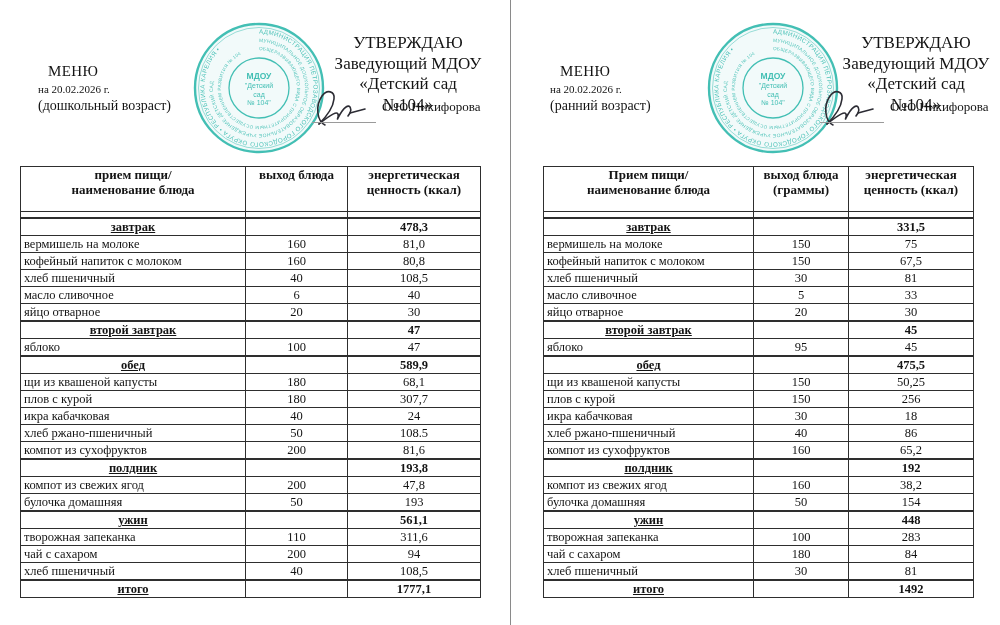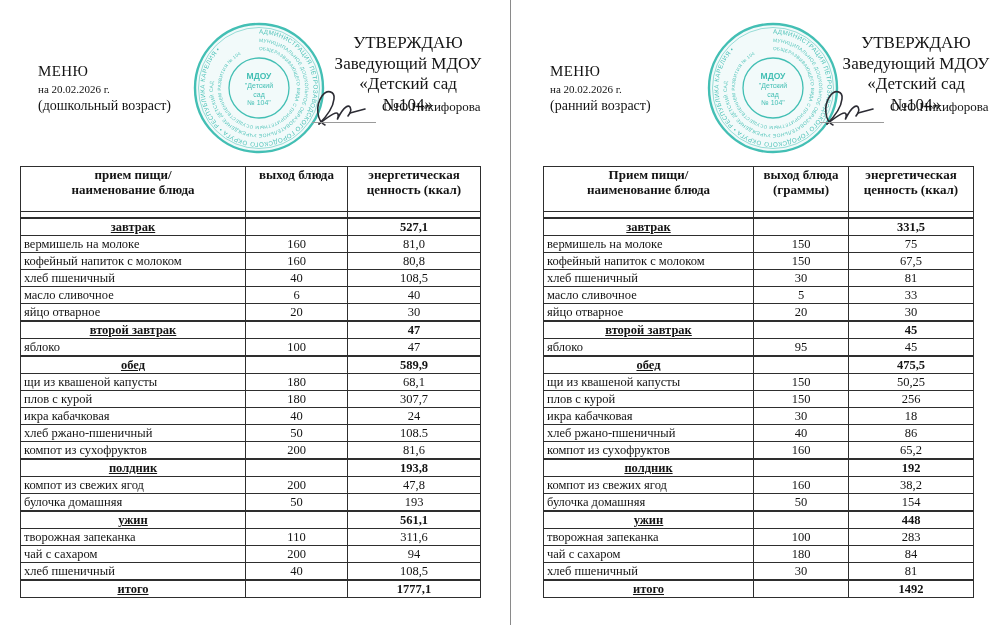--- a/index.html
+++ b/index.html
@@ -8,21 +8,21 @@
     outline:1px solid #dcdcdc;overflow:hidden;
     font-family:"Liberation Serif","DejaVu Serif",serif;color:#141414;
   }
   .page{position:absolute;top:0;height:625px;background:#fff;}
   .page-left{left:0;width:510px;}
   .page-right{left:512px;width:488px;}
   .page-divider{position:absolute;left:510px;top:0;width:1px;height:625px;background:#8a8a8a;}
 
   
   .menu-block{position:absolute;left:38px;top:62px;line-height:1.25;}
-  .menu-title{font-size:15px;letter-spacing:.4px;}
+  .menu-title{font-size:15px;letter-spacing:.4px;margin-left:10px;}
   .menu-date{font-size:11px;margin-top:2px;}
   .menu-group{font-size:14px;text-align:center;}
 
   .approve{position:absolute;top:33px;width:148px;text-align:center;font-size:17px;line-height:20.5px;}
   .page-left .approve{left:334px;}
   .page-right .approve{left:330px;}
 
   .sig{position:absolute;top:86px;display:flex;align-items:center;}
   .page-left .sig{left:310px;}
   .page-right .sig{left:306px;}
@@ -140,21 +140,21 @@
       </thead>
       <tbody>
         <tr class="spacer-row">
             <td></td>
             <td></td>
             <td></td>
           </tr>
       <tr class="section-row">
             <td class="c-name">завтрак</td>
             <td class="c-val"></td>
-            <td class="c-val">527,1</td>
+            <td class="c-val">478,3</td>
           </tr>
           <tr class="item-row">
             <td class="c-name">вермишель на молоке</td>
             <td class="c-val">160</td>
             <td class="c-val">81,0</td>
           </tr>
           <tr class="item-row">
             <td class="c-name">кофейный напиток с молоком</td>
             <td class="c-val">160</td>
             <td class="c-val">80,8</td>

